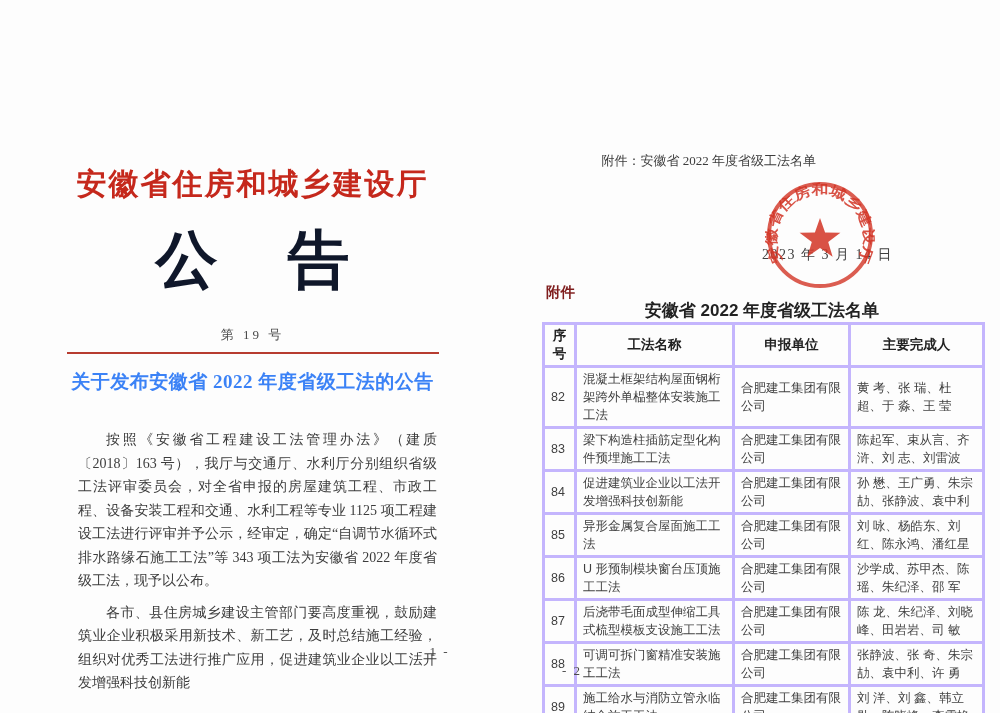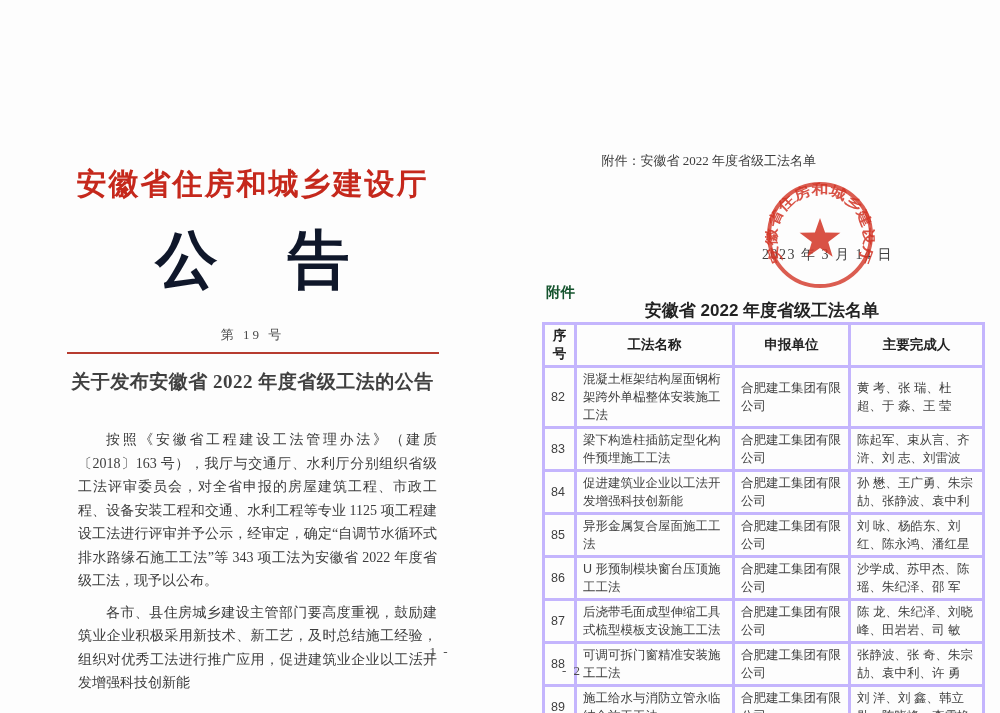--- a/index.html
+++ b/index.html
@@ -24,21 +24,21 @@
   .doc-number{
     position:absolute;top:326px;left:0;width:100%;text-align:center;
     font-size:13px;letter-spacing:3px;color:#4a4a4a;
   }
   .red-rule{
     position:absolute;top:352px;left:12px;width:372px;height:2px;
     background:#b73c30;
   }
   .notice-title{
     position:absolute;top:369px;left:0;width:100%;text-align:center;
-    font-size:19px;font-weight:bold;color:#404040;letter-spacing:0.5px;
+    font-size:19px;font-weight:bold;color:#3b82f6;letter-spacing:0.5px;
   }
   .body-text{
     position:absolute;top:420px;left:15px;width:375px;
     font-size:14px;line-height:23.5px;text-align:justify;color:#3c3c3c;
   }
   .body-text p{margin:8px;text-indent:2em;}
   .pagenum{position:absolute;font-size:13px;letter-spacing:2px;color:#4a4a4a;}
   #pn1{left:418px;top:644px;}
   #pn2{left:562px;top:663px;}
 
@@ -54,21 +54,21 @@
   .date-line{
     position:absolute;top:246px;left:222px;
     font-size:14px;letter-spacing:1.5px;color:#3f3f3f;
   }
   .seal{
     position:absolute;top:180px;left:225px;width:110px;height:110px;
     pointer-events:none;
   }
   .attach-label{
     position:absolute;top:283px;left:6px;
-    font-size:14.5px;font-weight:bold;color:#14532d;
+    font-size:14.5px;font-weight:bold;color:#7f1d1d;
     font-family:"Liberation Sans","DejaVu Sans",sans-serif;
   }
   .table-title{
     position:absolute;top:299px;left:2px;width:440px;text-align:center;
     font-size:17px;font-weight:bold;color:#222;
     font-family:"Liberation Sans","DejaVu Sans",sans-serif;
   }
   table.fa{
     position:absolute;top:322px;left:2px;width:440px;
     border-collapse:collapse;table-layout:fixed;

